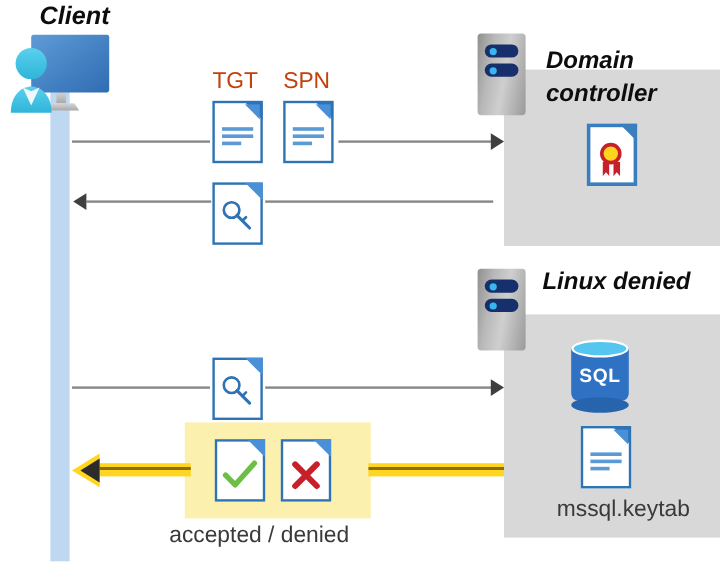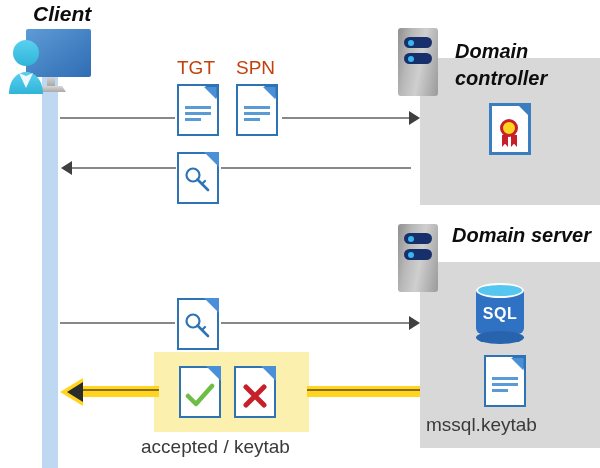--- a/index.html
+++ b/index.html
@@ -19,21 +19,21 @@
   
   #lifeline{position:absolute;left:42px;top:72px;width:16px;height:396px;background:#bed8f2;}
 
   
   .title{position:absolute;font-weight:bold;color:#0d0d0d;white-space:pre;font-style:italic;}
   #client-title{left:33px;top:2px;font-size:21px;}
   #dc-title{left:455px;top:2px;font-size:20px;line-height:27px;margin-top:36px;}
   #linux-title{left:452px;top:224px;font-size:20px;}
 
   .caption{position:absolute;color:#3a3a3a;font-size:19px;white-space:nowrap;}
-  #keytab-label{left:426px;top:414px;}
+  #keytab-label{left:464px;top:414px;}
   #verdict-label{left:141px;top:436px;}
 
   .doclabel{position:absolute;color:#c2410c;font-size:19px;}
   #tgt-label{left:177px;top:57px;}
   #spn-label{left:236px;top:57px;}
 
   
   .server{position:absolute;width:40px;height:68px;border-radius:3px;
      background:linear-gradient(100deg,#8f8f8f 0%,#b8b8b8 28%,#cfcfcf 55%,#9a9a9a 100%);}
   .server .bay{position:absolute;left:6px;width:28px;height:11px;border-radius:6px;background:#17306b;}
@@ -184,21 +184,21 @@
 controller</div>
 
   <div class="server" id="linux-server">
     <div class="bay">
         <i></i>
       </div>
       <div class="bay">
         <i></i>
       </div>
   </div>
-  <div class="title" id="linux-title">Domain server</div>
+  <div class="title" id="linux-title">Linux denied</div>
 
   <div class="conn" id="c1a"></div>
   <div class="conn" id="c1b"></div>
   <div class="ahead right" id="c1h"></div>
 
   <div class="doclabel" id="tgt-label">TGT</div>
   <div class="doclabel" id="spn-label">SPN</div>
   <div class="doc" id="doc-tgt">
     <div class="body"></div>
       <div class="fold"></div>
@@ -280,15 +280,15 @@
       <path d="M3 13 L11 21 L27 3" fill="none" stroke="#6cbe45" stroke-width="4.5" stroke-linecap="round" stroke-linejoin="round"></path>
     </svg>
   </div>
   <div class="vdoc" id="doc-deny">
     <div class="body"></div>
       <div class="fold"></div>
     <svg width="26" height="26" viewBox="0 0 26 26" style="position:absolute;left:8px;top:17px;">
       <path d="M4 4 L22 22 M22 4 L4 22" stroke="#c7202b" stroke-width="5" stroke-linecap="round"></path>
     </svg>
   </div>
-  <div class="caption" id="verdict-label">accepted / keytab</div>
+  <div class="caption" id="verdict-label">accepted / denied</div>
 
 </div>
 
 </body></html>

